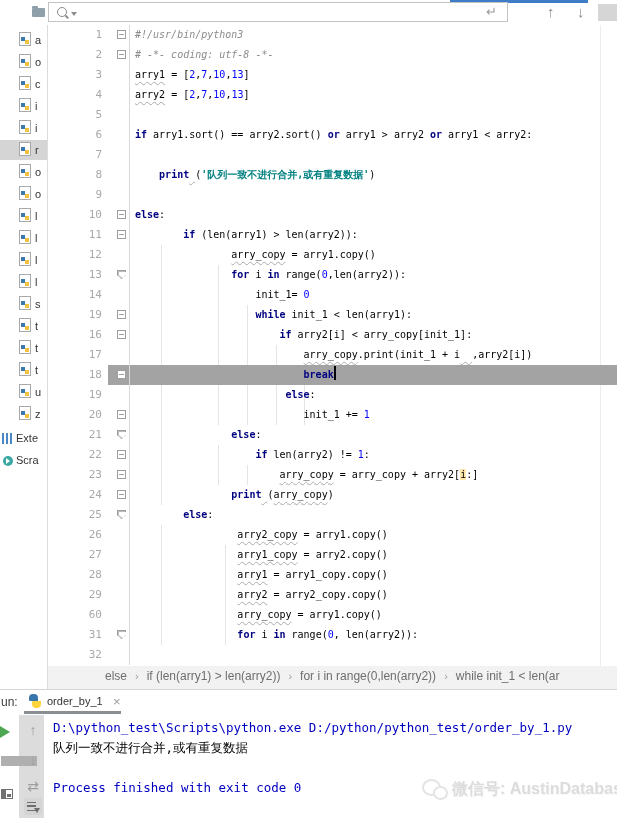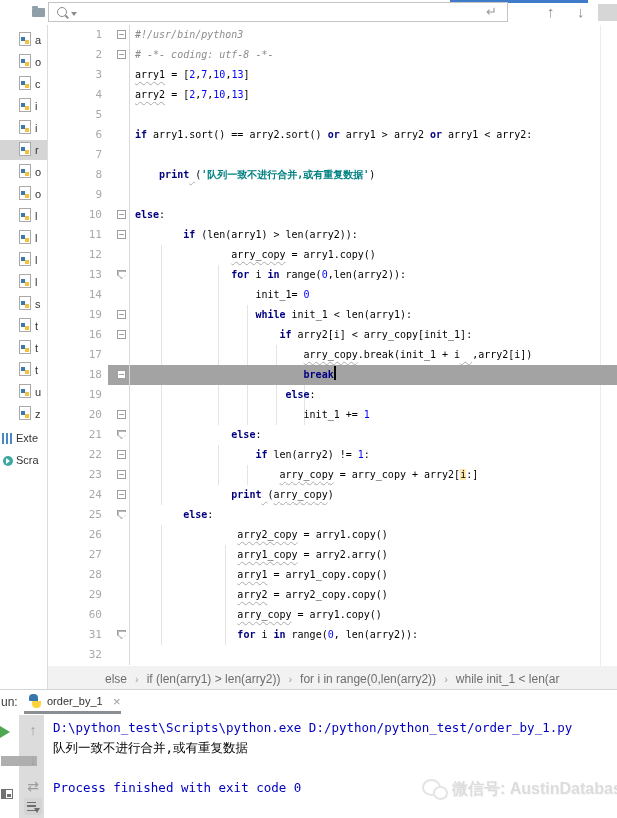--- a/index.html
+++ b/index.html
@@ -58,21 +58,21 @@
   .tk-n{color:#0000FF;}
   .tk-s{color:#008080;font-weight:bold;}
   .tk-c{color:#8C8C8C;font-style:italic;}
   .tk-p{color:#000;}
   .tk-v{color:#000;text-decoration:underline wavy #ABABAB 1px;text-underline-offset:3px;}
   .tk-w{text-decoration:underline wavy #ABABAB 1px;text-underline-offset:3px;}
   .tk-h{background:#FFE8AE;}
   .caret{display:inline-block;width:0;height:14px;border-left:2px solid #000;vertical-align:-2px;}
 
   
-  #breadcrumbs{left:48px;top:666px;width:569px;height:23px;background:#F2F2F2;line-height:26px;
+  #breadcrumbs{left:48px;top:666px;width:569px;height:23px;background:#F2F2F2;line-height:20px;
                padding-left:57px;box-sizing:border-box;white-space:nowrap;overflow:hidden;color:#6E6E6E;font-size:12px;}
   .bc-sep{color:#A0A0A0;margin:0 8px;font-size:11px;}
 
   
   #run-divider{left:0;top:689px;width:617px;height:1px;background:#D4D4D4;}
   #run-header{left:0;top:690px;width:617px;height:25px;background:#fff;}
   #run-label{position:absolute;left:1px;top:5px;color:#3C3C3C;font-size:12px;}
   .pylogo{position:absolute;left:28px;top:4px;width:14px;height:14px;}
   .pylogo::before{content:"";position:absolute;left:1px;top:0;width:9px;height:7px;background:#3776AB;border-radius:4px 4px 0 1px;}
   .pylogo::after{content:"";position:absolute;left:4px;bottom:0;width:9px;height:7px;background:#FFD43B;border-radius:1px 0 4px 4px;}
@@ -255,21 +255,21 @@
       <div class="row">
         <div class="num">16</div>
         <div class="foldc">
           <div class="fm fm-minus"></div>
         </div>
         <div class="codec"><span class="tk-p">                        </span><span class="tk-k">if</span><span class="tk-p"> arry2[i] &lt; arry_copy[init_1]:</span></div>
       </div>
       <div class="row">
         <div class="num">17</div>
         <div class="foldc"></div>
-        <div class="codec"><span class="tk-p">                            </span><span class="tk-v">arry_copy</span><span class="tk-p">.break(init_1 + i</span><span class="tk-w">  </span><span class="tk-p">,arry2[i])</span></div>
+        <div class="codec"><span class="tk-p">                            </span><span class="tk-v">arry_copy</span><span class="tk-p">.print(init_1 + i</span><span class="tk-w">  </span><span class="tk-p">,arry2[i])</span></div>
       </div>
       <div class="row hl">
         <div class="num">18</div>
         <div class="foldc">
           <div class="fm fm-minus"></div>
         </div>
         <div class="codec"><span class="tk-p">                            </span><span class="tk-k">break</span><span class="caret"></span></div>
       </div>
       <div class="row">
         <div class="num">19</div>
@@ -319,21 +319,21 @@
         <div class="codec"><span class="tk-p">        </span><span class="tk-k">else</span><span class="tk-p">:</span></div>
       </div>
       <div class="row">
         <div class="num">26</div>
         <div class="foldc"></div>
         <div class="codec"><span class="tk-p">                 </span><span class="tk-v">arry2_copy</span><span class="tk-p"> = arry1.copy()</span></div>
       </div>
       <div class="row">
         <div class="num">27</div>
         <div class="foldc"></div>
-        <div class="codec"><span class="tk-p">                 </span><span class="tk-v">arry1_copy</span><span class="tk-p"> = arry2.arry()</span></div>
+        <div class="codec"><span class="tk-p">                 </span><span class="tk-v">arry1_copy</span><span class="tk-p"> = arry2.copy()</span></div>
       </div>
       <div class="row">
         <div class="num">28</div>
         <div class="foldc"></div>
         <div class="codec"><span class="tk-p">                 </span><span class="tk-v">arry1</span><span class="tk-p"> = arry1_copy.copy()</span></div>
       </div>
       <div class="row">
         <div class="num">29</div>
         <div class="foldc"></div>
         <div class="codec"><span class="tk-p">                 </span><span class="tk-v">arry2</span><span class="tk-p"> = arry2_copy.copy()</span></div>

